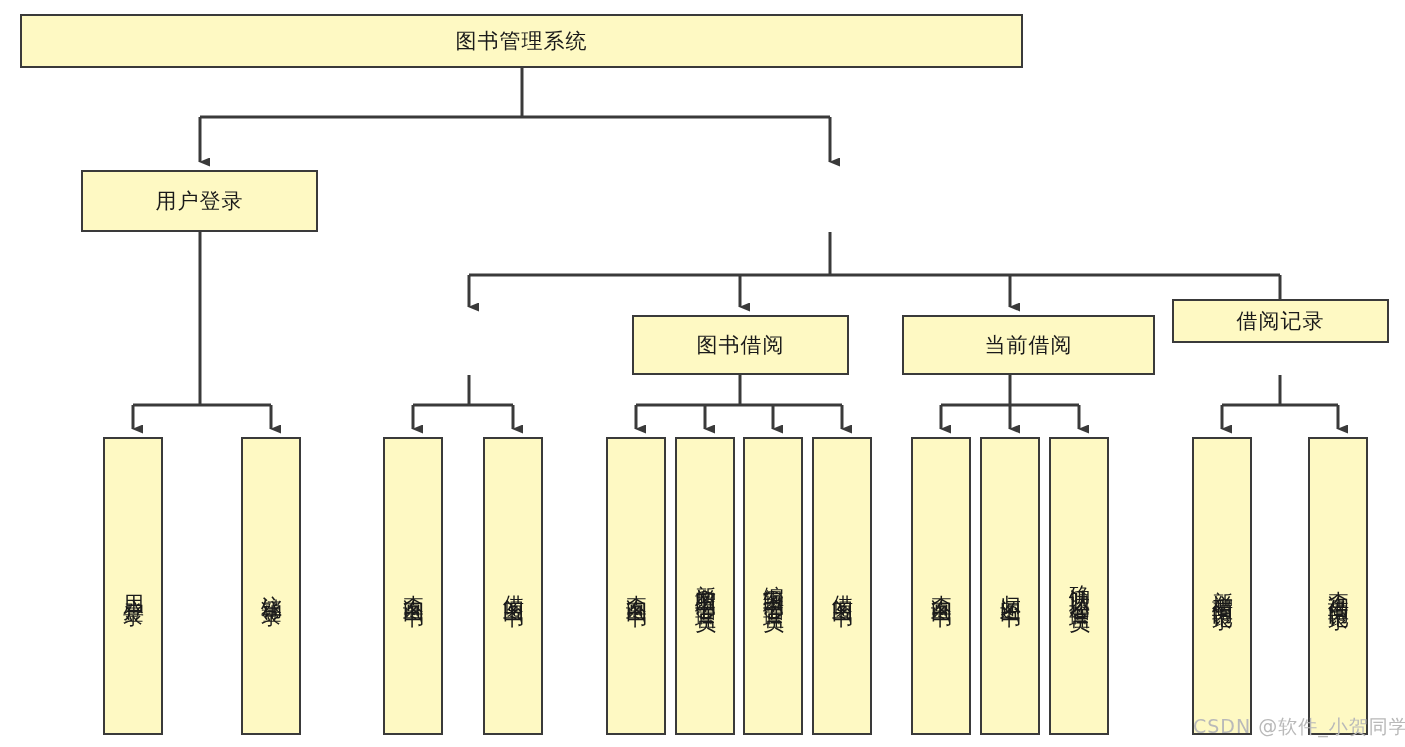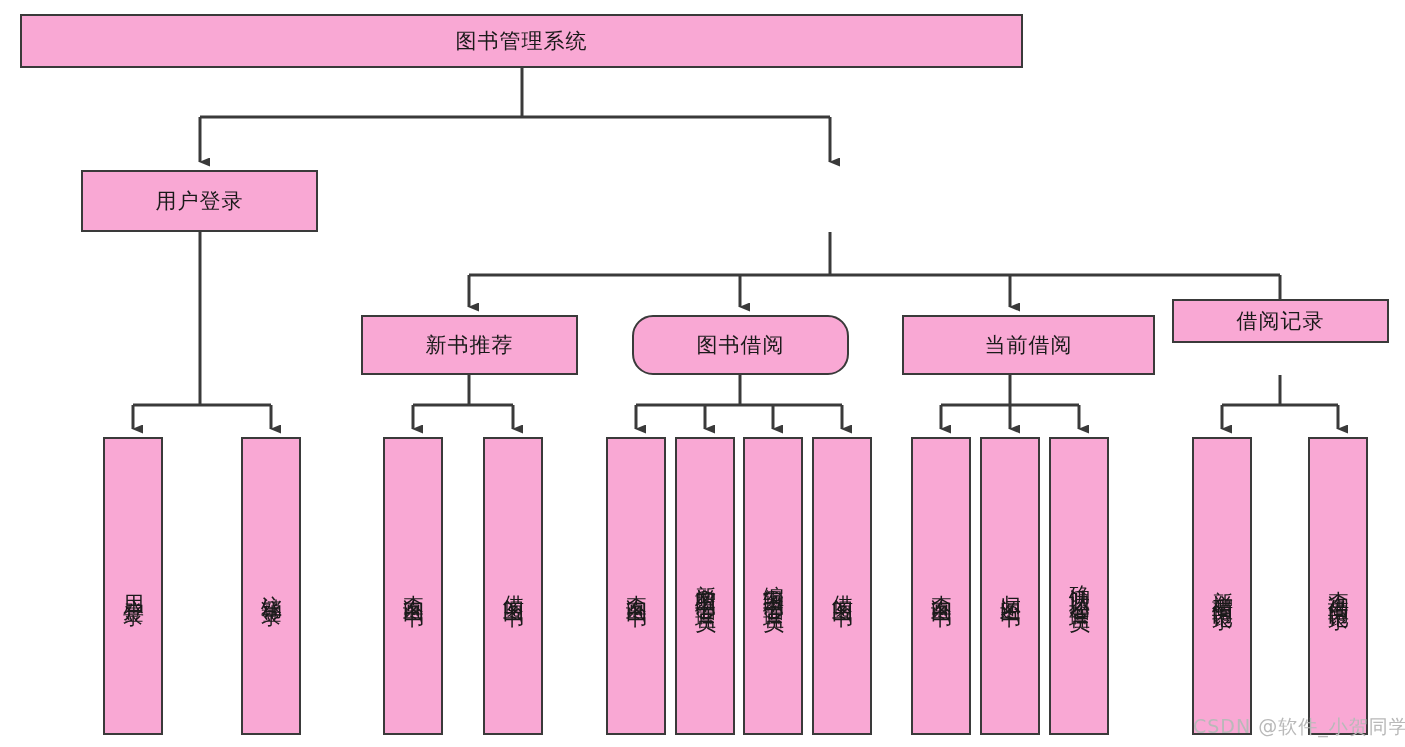--- a/index.html
+++ b/index.html
@@ -21,21 +21,21 @@
     position: absolute;
     left: 0;
     top: 0;
     width: 1405px;
     height: 747px;
     pointer-events: none;
   }
   .node {
     position: absolute;
     box-sizing: border-box;
-    background: #f9a8d4;
+    background: #fef9c3;
     border: 2px solid #3a3a3a;
     display: flex;
     align-items: center;
     justify-content: center;
     color: #1a1a1a;
   }
   .node.horiz {
     font-size: 21px;
     letter-spacing: 1px;
   }
@@ -118,24 +118,21 @@
   </svg>
 
   <div class="node horiz" style="left:20px; top:14px; width:1003px; height:54px;">
     <span>图书管理系统</span>
   </div>
 
   <div class="node horiz" style="left:81px; top:170px; width:237px; height:62px;">
     <span>用户登录</span>
   </div>
 
-  <div class="node horiz" style="left:361px; top:315px; width:217px; height:60px;">
-    <span>新书推荐</span>
-  </div>
-  <div class="node horiz" style="left:632px; top:315px; width:217px; height:60px;border-radius:21px;">
+  <div class="node horiz" style="left:632px; top:315px; width:217px; height:60px;">
     <span>图书借阅</span>
   </div>
   <div class="node horiz" style="left:902px; top:315px; width:253px; height:60px;">
     <span>当前借阅</span>
   </div>
   <div class="node horiz" style="left:1172px; top:299px; width:217px; height:44px;">
     <span>借阅记录</span>
   </div>
 
   <div class="node leaf" style="left:103px; top:437px; width:60px; height:298px;">

